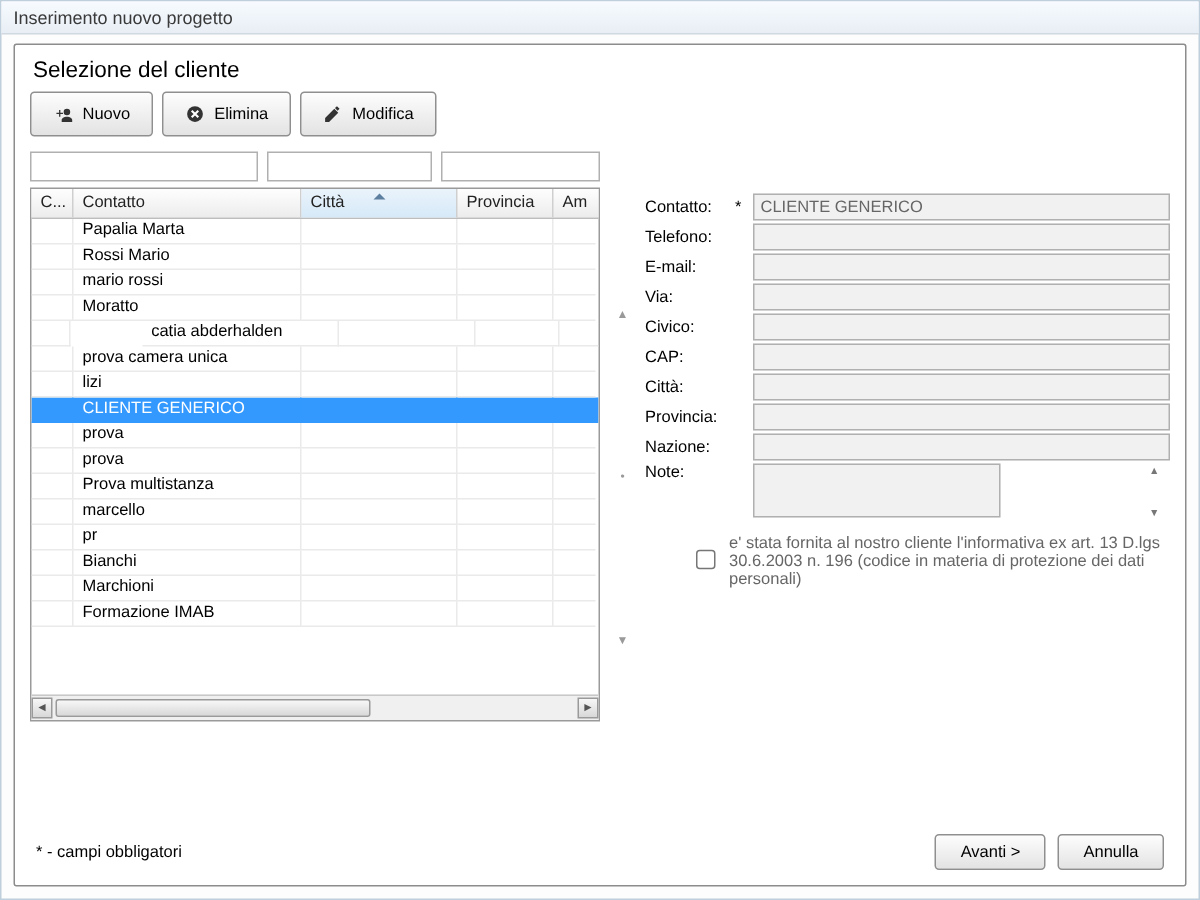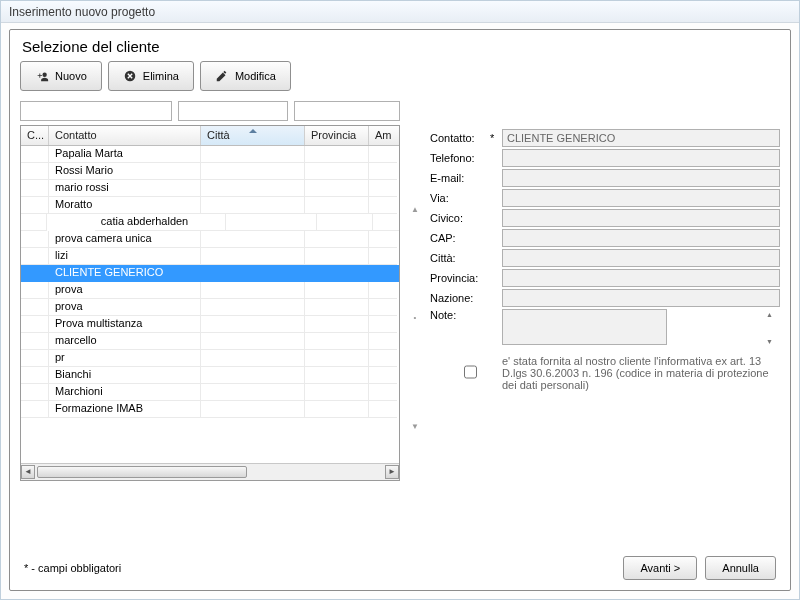--- a/index.html
+++ b/index.html
@@ -196,21 +196,21 @@
   }
   .note-wrap { position: relative; flex:1; }
   .note-arrows {
     position: absolute; right: 2px; top: 2px; bottom: 2px;
     width: 12px;
     display: flex; flex-direction: column; justify-content: space-between;
     font-size: 7px; color: #777;
   }
   .consent {
     display: flex;
-    gap: 22px;
+    gap: 6px;
     margin-top: 8px;
     font-size: 11px;
     color: #666;
     padding-left: 30px;
   }
   .consent input { margin-top: 1px; }
   .footer-note {
     position: absolute;
     left: 14px; bottom: 16px;
     font-size: 11px;

